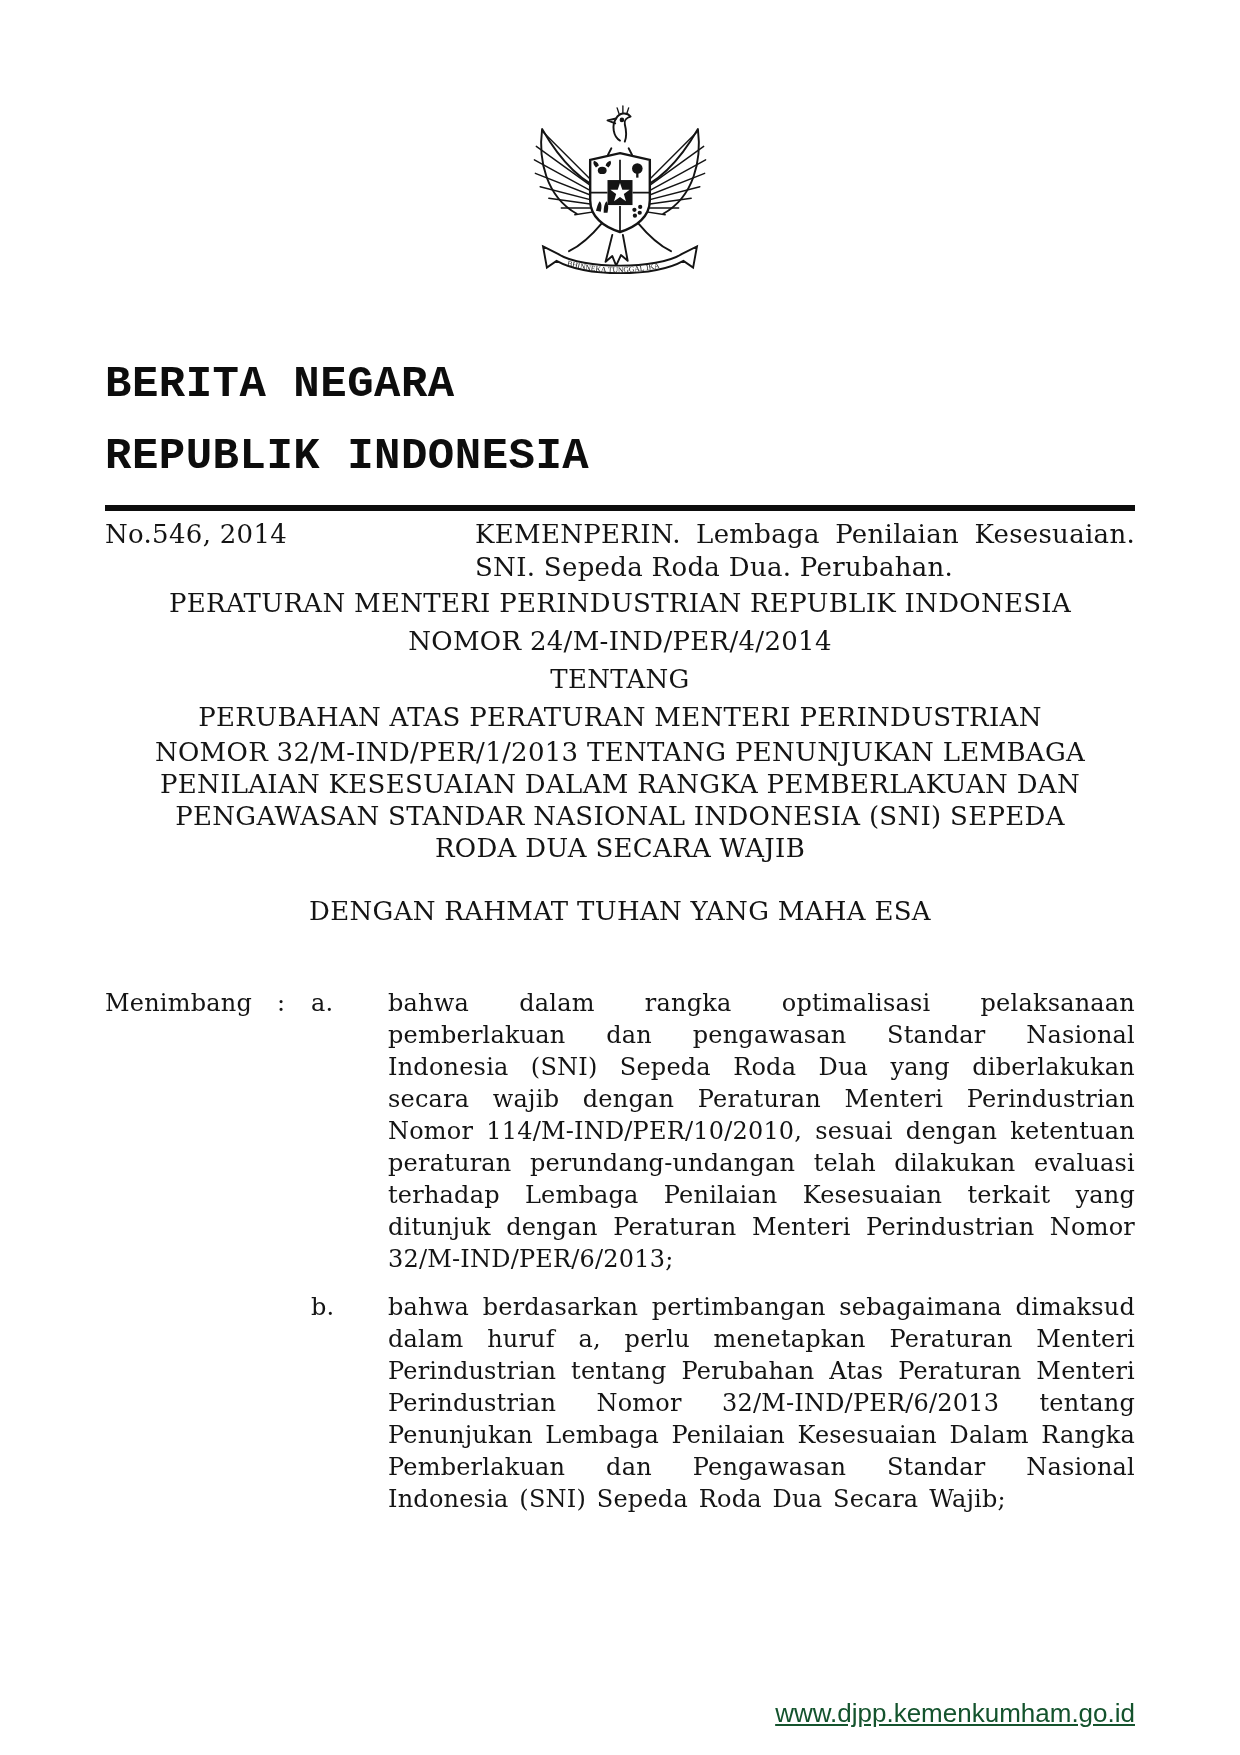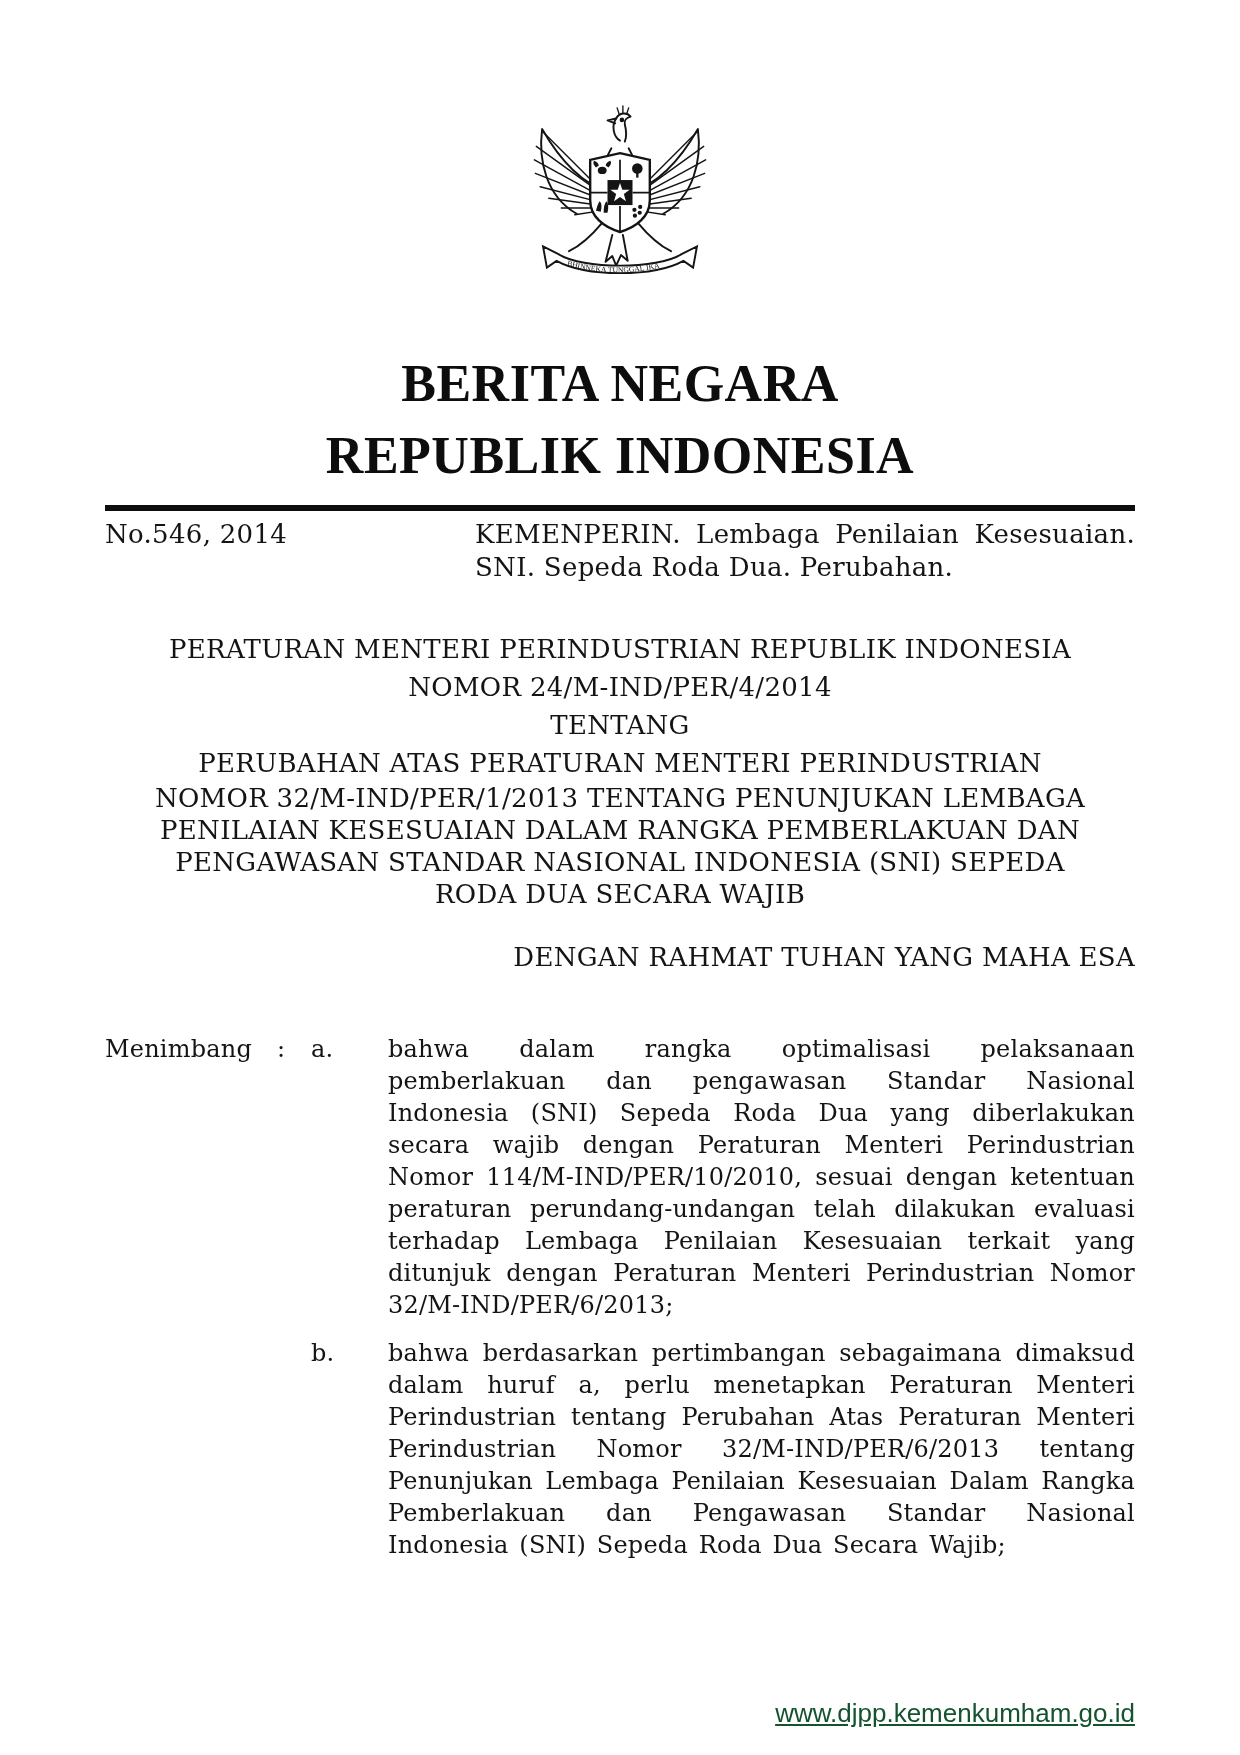--- a/index.html
+++ b/index.html
@@ -11,55 +11,54 @@
     position:relative;
     overflow:hidden;
   }
   .page {
     width:1240px; height:1755px;
     padding:0 105px;
     position:relative;
   }
   .emblem-wrap { text-align:center; padding-top:100px; height:292px; }
   .masthead {
-    text-align:center;
-    font-family:Liberation Serif, serif;
+    text-align:left;
+    font-family:Liberation Mono, monospace;
     font-weight:bold;
-    font-size:52px;
+    font-size:44px;
     line-height:72px;
     letter-spacing:0.5px;
     margin-top:56px;
     color:#0d0d0d;
   }
   .rule { height:6px; background:#0d0d0d; margin-top:13px; }
   .header-row {
     display:flex;
     margin-top:7px;
     font-size:26px;
     line-height:33px;
     letter-spacing:0.3px;
     justify-content:space-between;
   }
   .header-number { width:370px; flex:none; }
   .header-subject { flex:1; }
   .subject-line1 { text-align:justify; text-align-last:justify; }
   .subject-line2 { text-align:left; }
   .title-block {
-    margin-top:46px;
     text-align:center;
     font-size:26px;
     letter-spacing:0.3px;
   }
   .heading-line { line-height:38px; }
   .heading-long {
     line-height:32px;
     max-width:940px;
     margin:0 auto;
   }
-  .invocation { margin-top:28px;text-align:right; }
+  .invocation { margin-top:28px; }
   .authority  { margin-top:5px; }
   .consider {
     margin-top:57px;
     font-size:24px;
   }
   .consider-row {
     display:grid;
     grid-template-columns:172px 34px 77px 1fr;
     line-height:32px;
     letter-spacing:0.2px;

